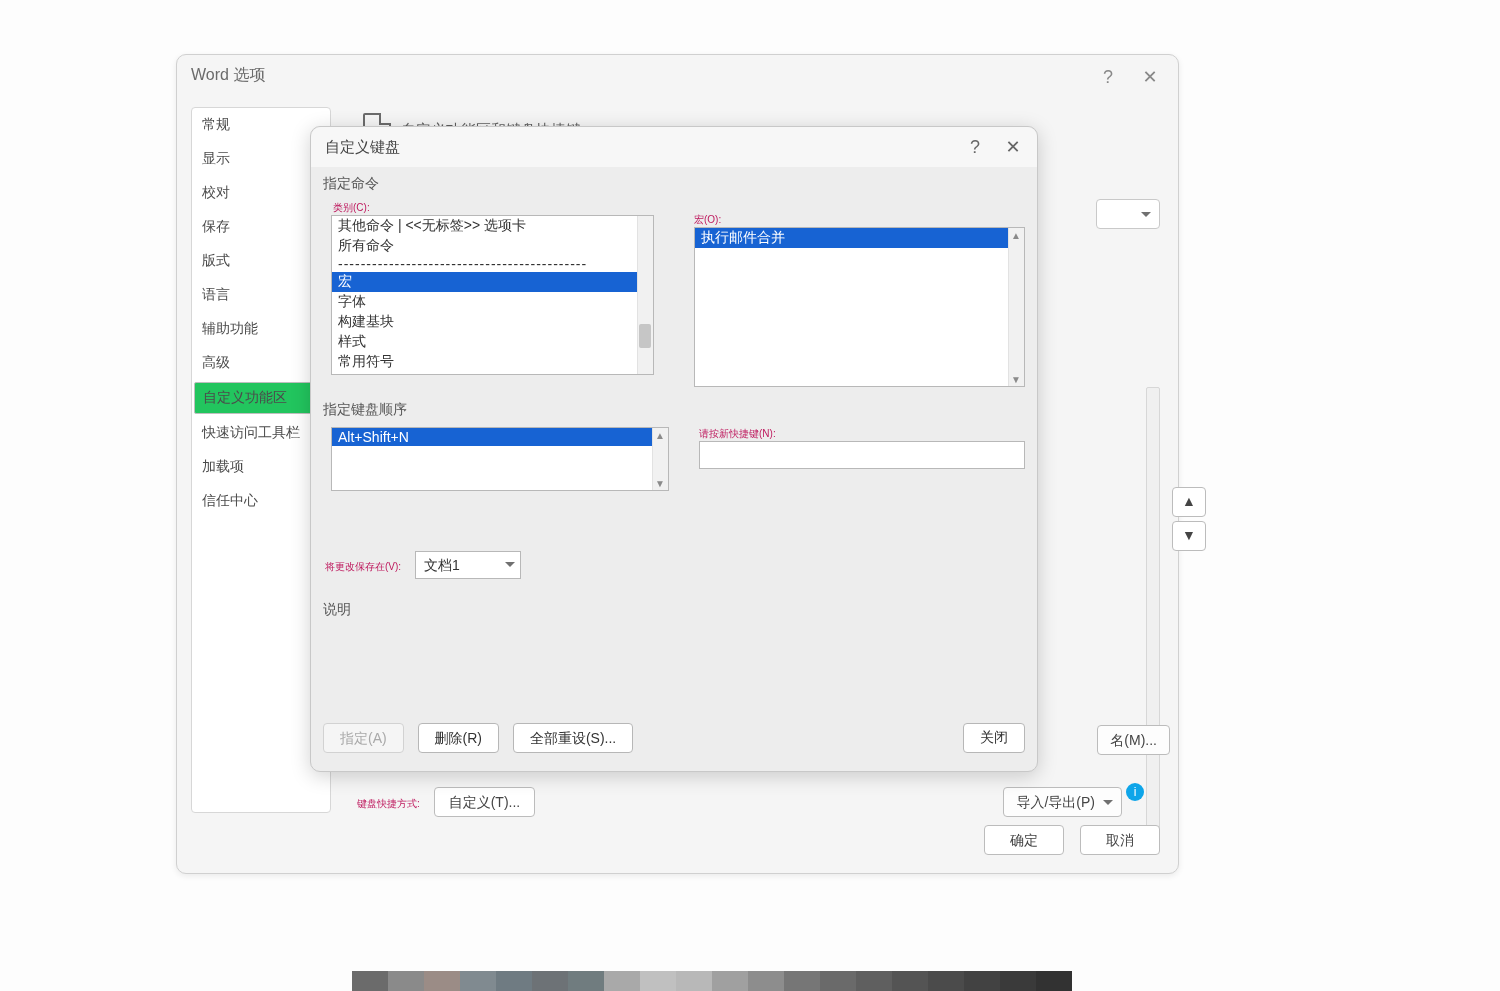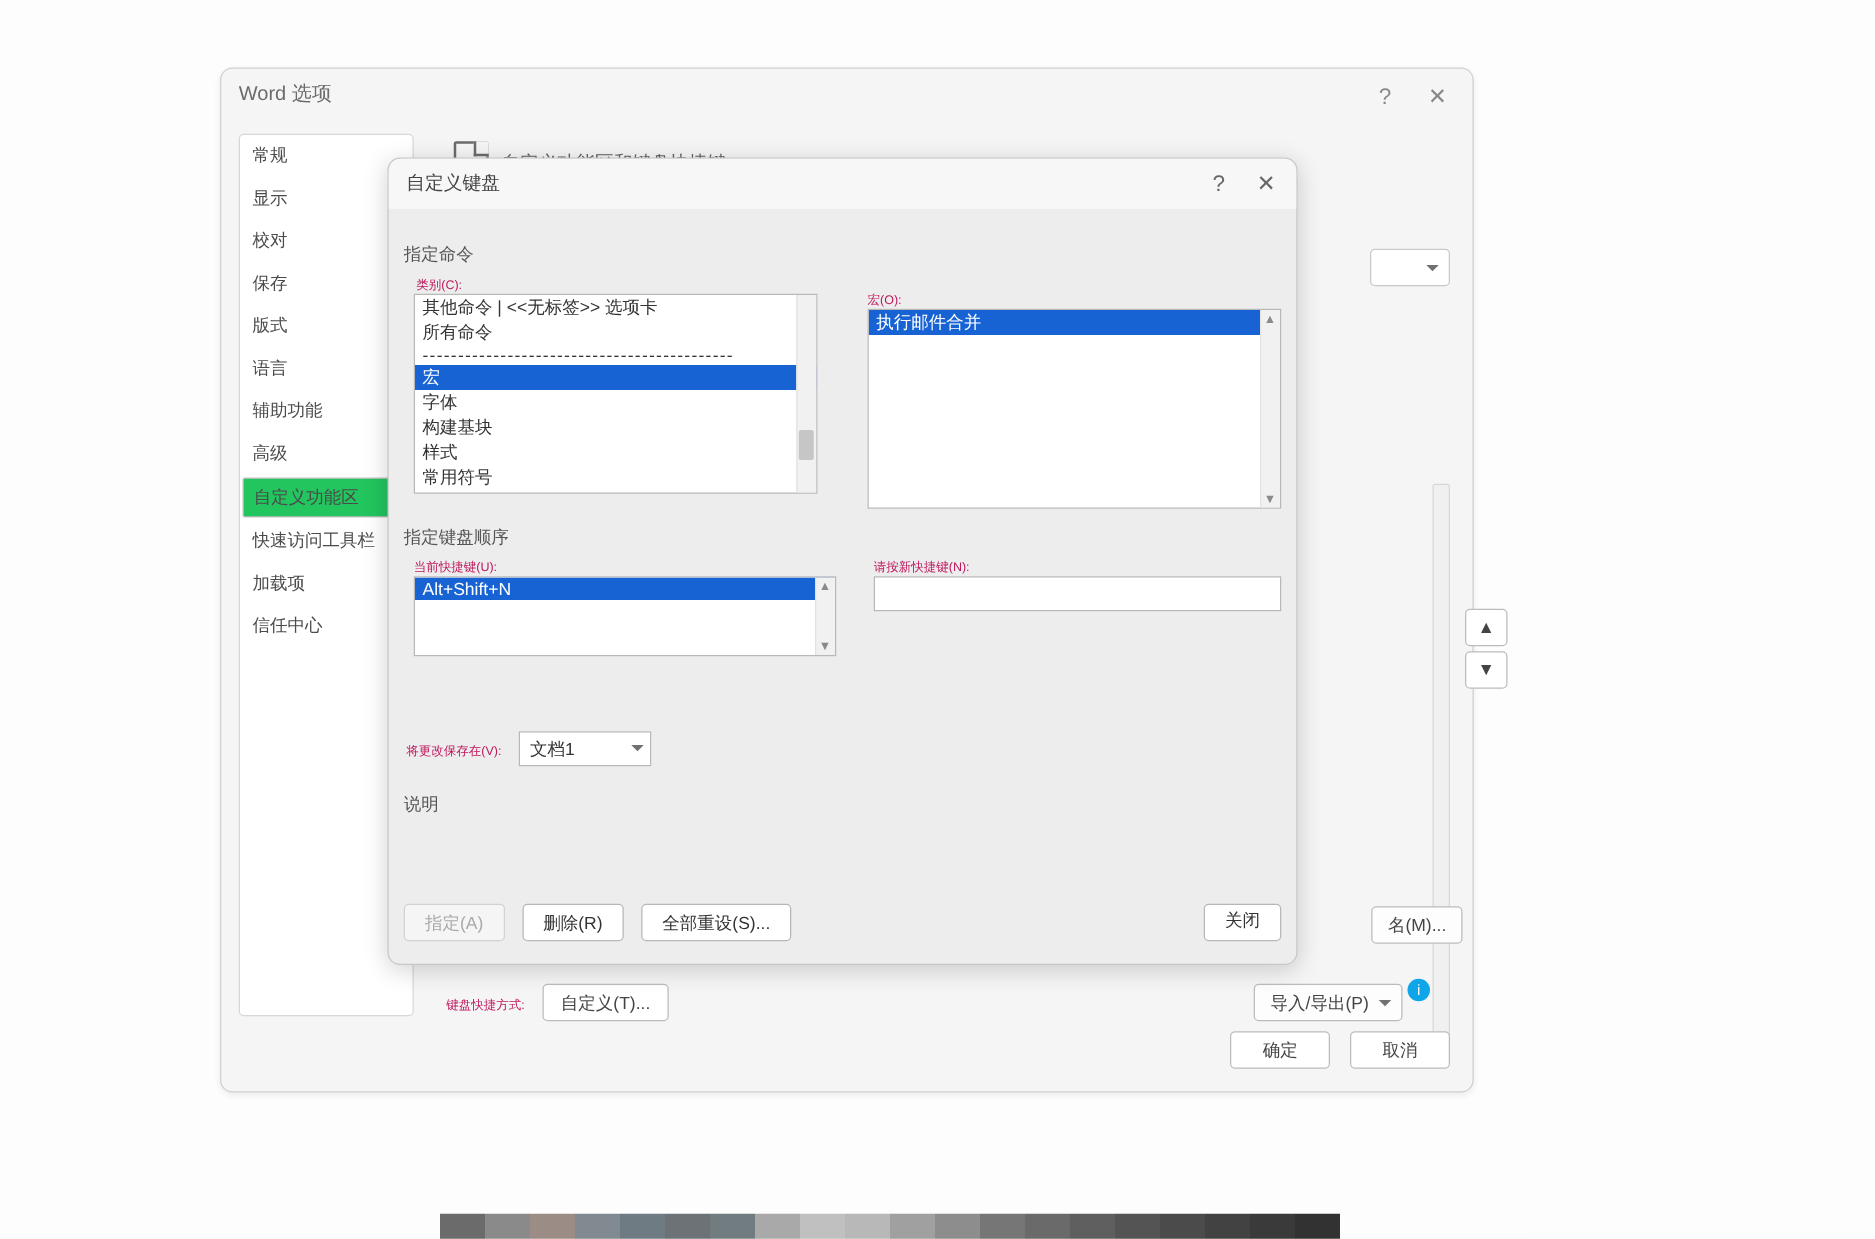--- a/index.html
+++ b/index.html
@@ -157,21 +157,21 @@
   .inner-header .hdr-btn {
     position: absolute; top: 6px;
     width: 28px; height: 28px; text-align: center; line-height: 28px;
     color: #666; font-size: 18px; cursor: default;
   }
   .inner-header .help { right: 48px; }
   .inner-header .close { right: 10px; }
 
   .inner-body { position: absolute; left: 12px; right: 12px; top: 48px; bottom: 56px; }
 
-  .section-title { color: #555; margin: 20px 0 8px 0; }
+  .section-title { color: #555; margin: 0 0 8px 0; }
 
   .label-small { color: #be185d; font-size: 10px; }
 
   .listbox {
     background: #fff; border: 1px solid #b8b8b8;
     overflow: hidden; position: relative;
   }
   .listbox-track {
     position: absolute; right: 0; top: 0; bottom: 0; width: 16px;
     background: #f1f1f1; border-left: 1px solid #e2e2e2;
@@ -322,21 +322,20 @@
             <span class="listbox-arrow" style="bottom:2px;">▼</span>
           </div>
         </div>
       </div>
     </div>
 
     <div class="section-title" style="margin-top:14px;">指定键盘顺序</div>
 
     <div style="display:flex; gap:30px; margin-top:2px;">
       <div style="width:338px; margin-left:8px;">
-        <div class="label-small">当前快捷键(U):</div>
         <div class="listbox" id="currkeys-list" style="height:64px;">
           <div class="list-row selected">Alt+Shift+N</div>
             <div class="listbox-track">
             <span class="listbox-arrow" style="top:2px;">▲</span>
             <span class="listbox-arrow" style="bottom:2px;">▼</span>
           </div>
         </div>
       </div>
       <div style="flex:1;">
         <div class="label-small">请按新快捷键(N):</div>

